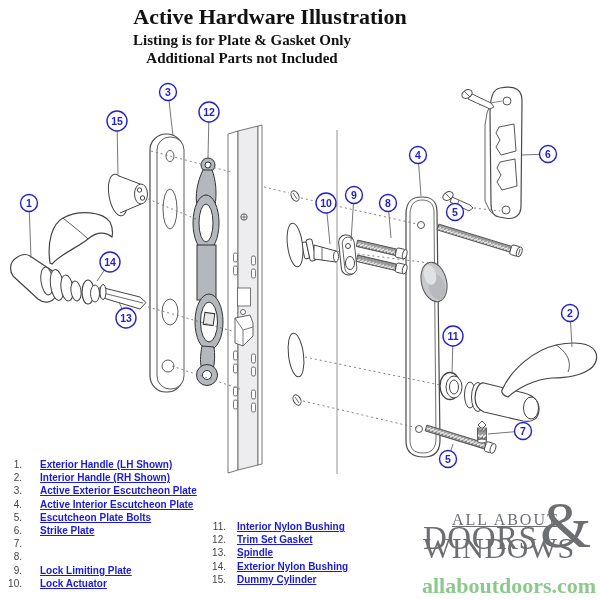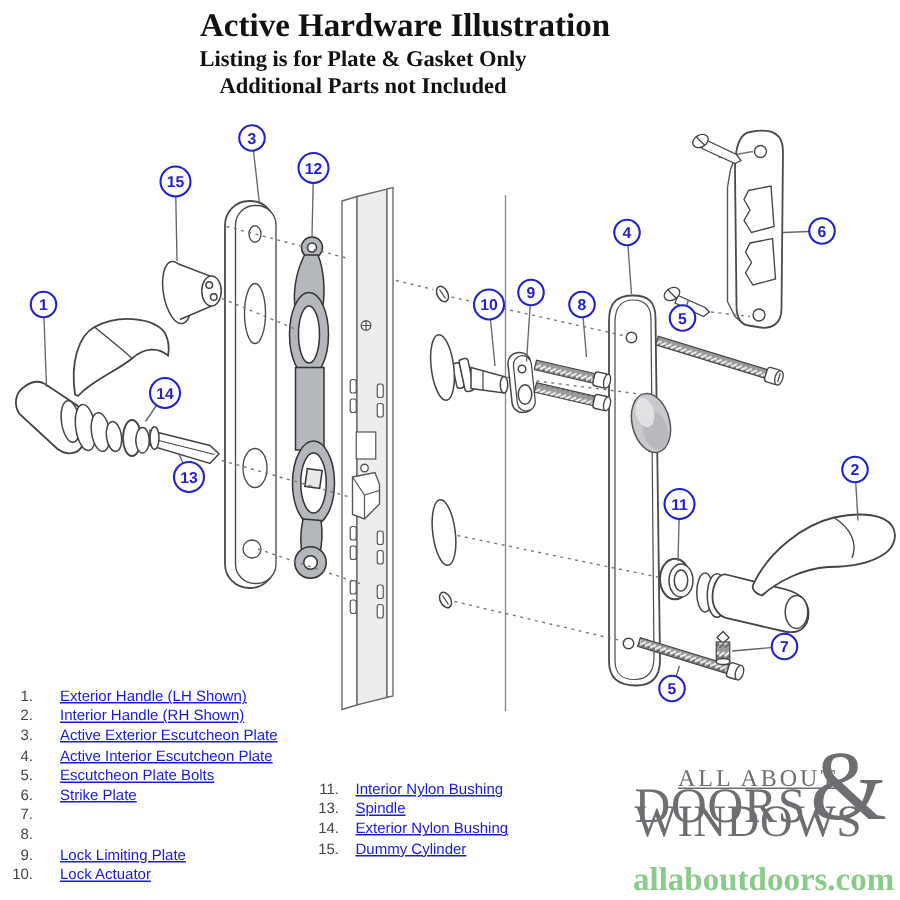--- a/index.html
+++ b/index.html
@@ -19,21 +19,21 @@
   .leader{stroke:#666;stroke-width:.9;}
   .callout-circle{fill:#fff;stroke:var(--callout);stroke-width:1.4;}
   .callout-num{fill:var(--callout);font:bold 10.5px "Liberation Sans",sans-serif;text-anchor:middle;}
   .plist{position:absolute;}
   #parts-col-1{left:8px;top:458px;}
   #parts-col-2{left:210px;top:520px;}
   .plist-row{display:flex;align-items:baseline;height:13.2px;line-height:13.2px;font-size:10px;white-space:nowrap;}
   .pnum{color:#444;text-align:right;}
   #parts-col-1 .pnum{width:14px;margin-right:18px;}
   #parts-col-2 .pnum{width:16px;margin-right:11px;}
-  .plink{color:var(--link);font-weight:normal;text-decoration:underline;cursor:pointer;}
+  .plink{color:var(--link);font-weight:bold;text-decoration:underline;cursor:pointer;}
   .logo-allabout{position:absolute;left:452px;top:511px;font:16px "Liberation Serif",serif;
     letter-spacing:2px;color:var(--logo_gray);text-decoration:underline;}
   .logo-amp{position:absolute;left:540px;top:492px;font:66px "Liberation Serif",serif;
     line-height:1;color:var(--logo_gray);}
   .logo-doors{position:absolute;left:423px;top:522px;font:33px "Liberation Serif",serif;
     line-height:1;letter-spacing:.5px;color:var(--logo_gray);}
   .logo-windows{position:absolute;left:423px;top:533px;font:30px "Liberation Serif",serif;
     line-height:1;letter-spacing:.5px;color:var(--logo_gray);}
   .logo-url{position:absolute;left:422px;top:575px;font:bold 22px "Liberation Serif",serif;
     line-height:1;color:var(--logo_green);}
@@ -368,20 +368,24 @@
       <span class="pnum">10.</span>
       <a class="plink">Lock Actuator</a>
     </div>
   </div>
 <div id="parts-col-2" class="plist">
     <div class="plist-row">
       <span class="pnum">11.</span>
       <a class="plink">Interior Nylon Bushing</a>
     </div>
     <div class="plist-row">
+      <span class="pnum">12.</span>
+      <a class="plink">Trim Set Gasket</a>
+    </div>
+    <div class="plist-row">
       <span class="pnum">13.</span>
       <a class="plink">Spindle</a>
     </div>
     <div class="plist-row">
       <span class="pnum">14.</span>
       <a class="plink">Exterior Nylon Bushing</a>
     </div>
     <div class="plist-row">
       <span class="pnum">15.</span>
       <a class="plink">Dummy Cylinder</a>

